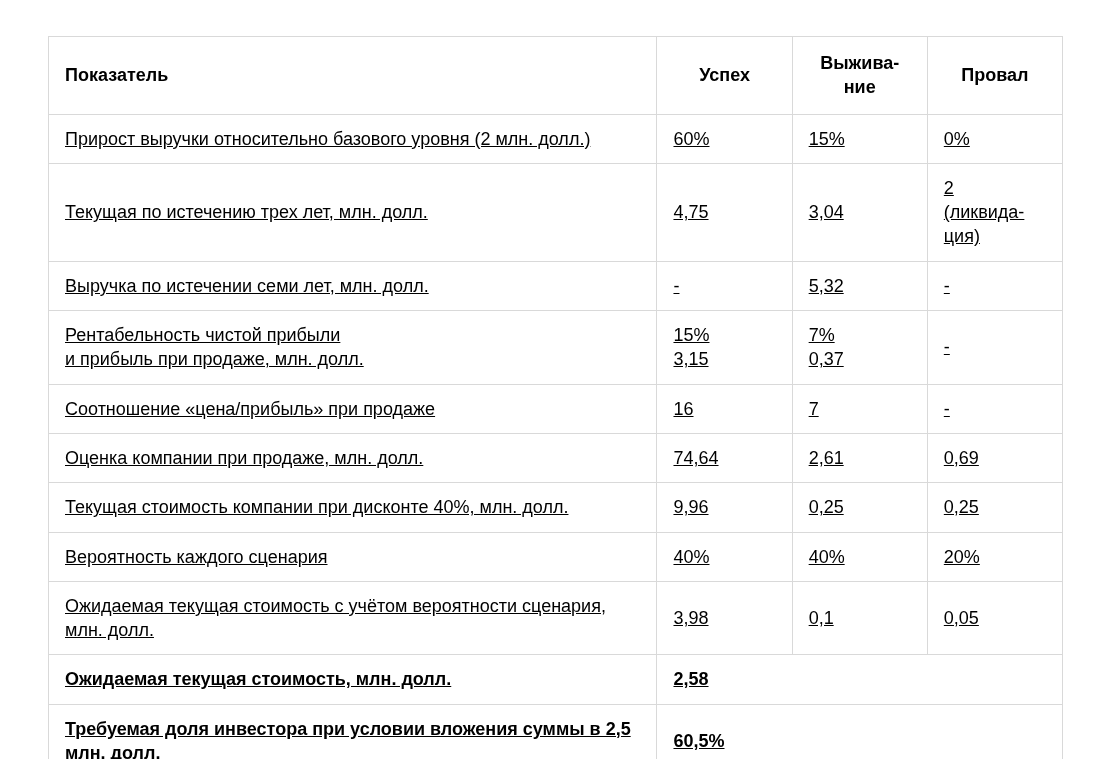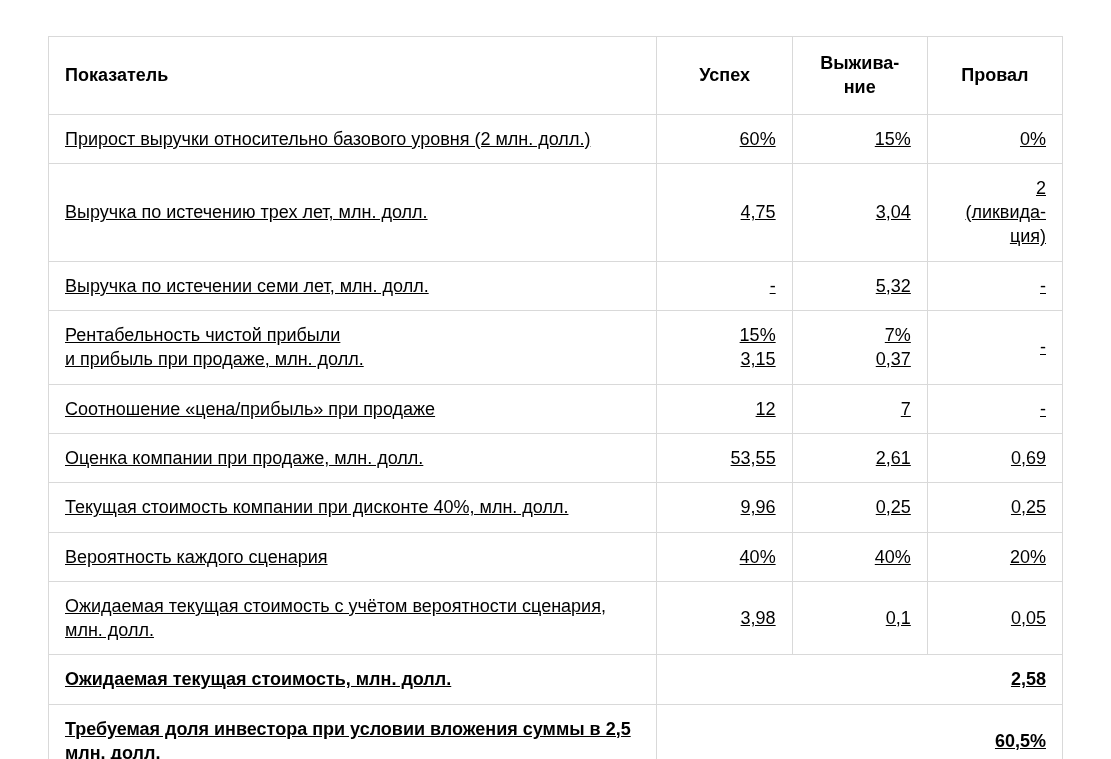--- a/index.html
+++ b/index.html
@@ -34,21 +34,21 @@
     text-align: center;
   }
   tbody td {
     padding: 12px 16px;
     text-decoration: underline;
   }
   td.label {
     text-align: left;
   }
   td.num {
-    text-align: right;
+    text-align: left;
   }
   tr.bold td {
     font-weight: 700;
   }
   .col-ind { width: 60%; }
   .col-n   { width: 13.33%; }
   .nowrap-lines { white-space: pre-line; margin-left: 32px; }
 </style>
 </head>
 <body>
@@ -72,21 +72,21 @@
     </thead>
     <tbody>
 
     <tr>
           <td class="label nowrap-lines">Прирост выручки относительно базового уровня (2 млн. долл.)</td>
           <td class="num nowrap-lines">60%</td>
           <td class="num nowrap-lines">15%</td>
           <td class="num nowrap-lines">0%</td>
         </tr>
         <tr>
-          <td class="label nowrap-lines">Выручка по истечению трех лет, млн. долл.</td>
+          <td class="label nowrap-lines">Текущая по истечению трех лет, млн. долл.</td>
           <td class="num nowrap-lines">4,75</td>
           <td class="num nowrap-lines">3,04</td>
           <td class="num nowrap-lines">2
 (ликвида-
 ция)</td>
         </tr>
         <tr>
           <td class="label nowrap-lines">Выручка по истечении семи лет, млн. долл.</td>
           <td class="num nowrap-lines">-</td>
           <td class="num nowrap-lines">5,32</td>
@@ -96,27 +96,27 @@
           <td class="label nowrap-lines">Рентабельность чистой прибыли
 и прибыль при продаже, млн. долл.</td>
           <td class="num nowrap-lines">15%
 3,15</td>
           <td class="num nowrap-lines">7%
 0,37</td>
           <td class="num nowrap-lines">-</td>
         </tr>
         <tr>
           <td class="label nowrap-lines">Соотношение «цена/прибыль» при продаже</td>
-          <td class="num nowrap-lines">12</td>
+          <td class="num nowrap-lines">16</td>
           <td class="num nowrap-lines">7</td>
           <td class="num nowrap-lines">-</td>
         </tr>
         <tr>
           <td class="label nowrap-lines">Оценка компании при продаже, млн. долл.</td>
-          <td class="num nowrap-lines">53,55</td>
+          <td class="num nowrap-lines">74,64</td>
           <td class="num nowrap-lines">2,61</td>
           <td class="num nowrap-lines">0,69</td>
         </tr>
         <tr>
           <td class="label nowrap-lines">Текущая стоимость компании при дисконте 40%, млн. долл.</td>
           <td class="num nowrap-lines">9,96</td>
           <td class="num nowrap-lines">0,25</td>
           <td class="num nowrap-lines">0,25</td>
         </tr>
         <tr>

